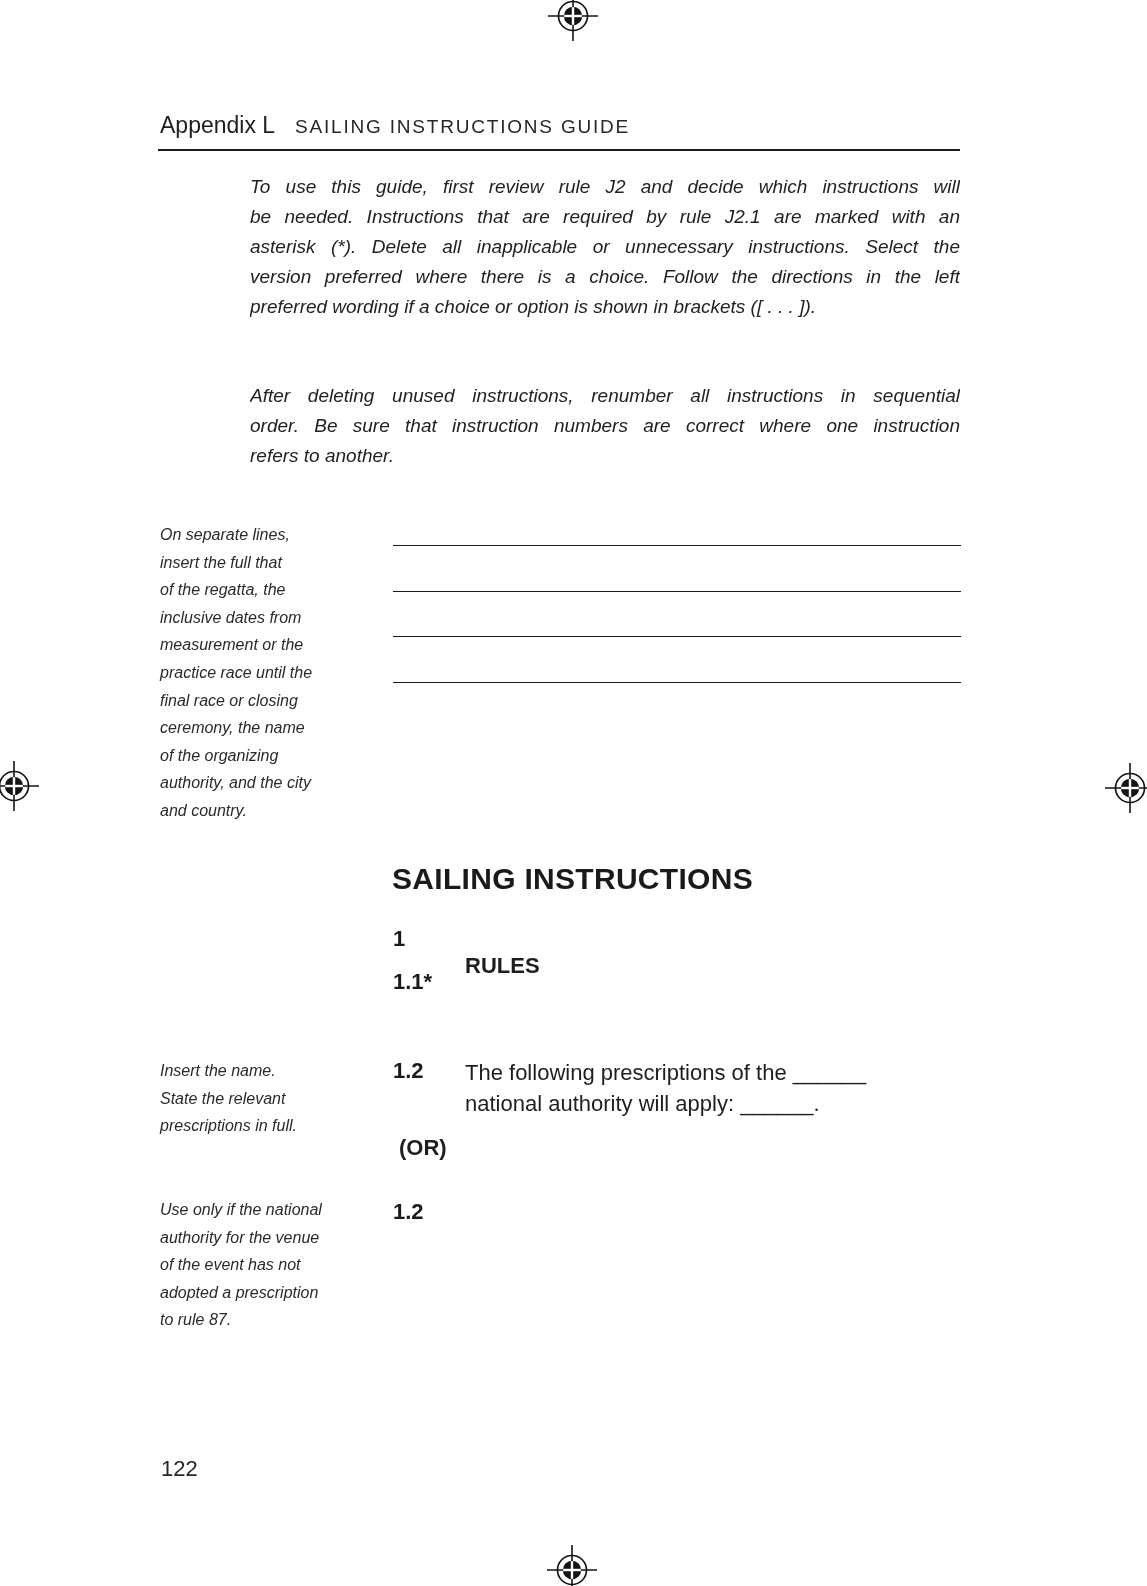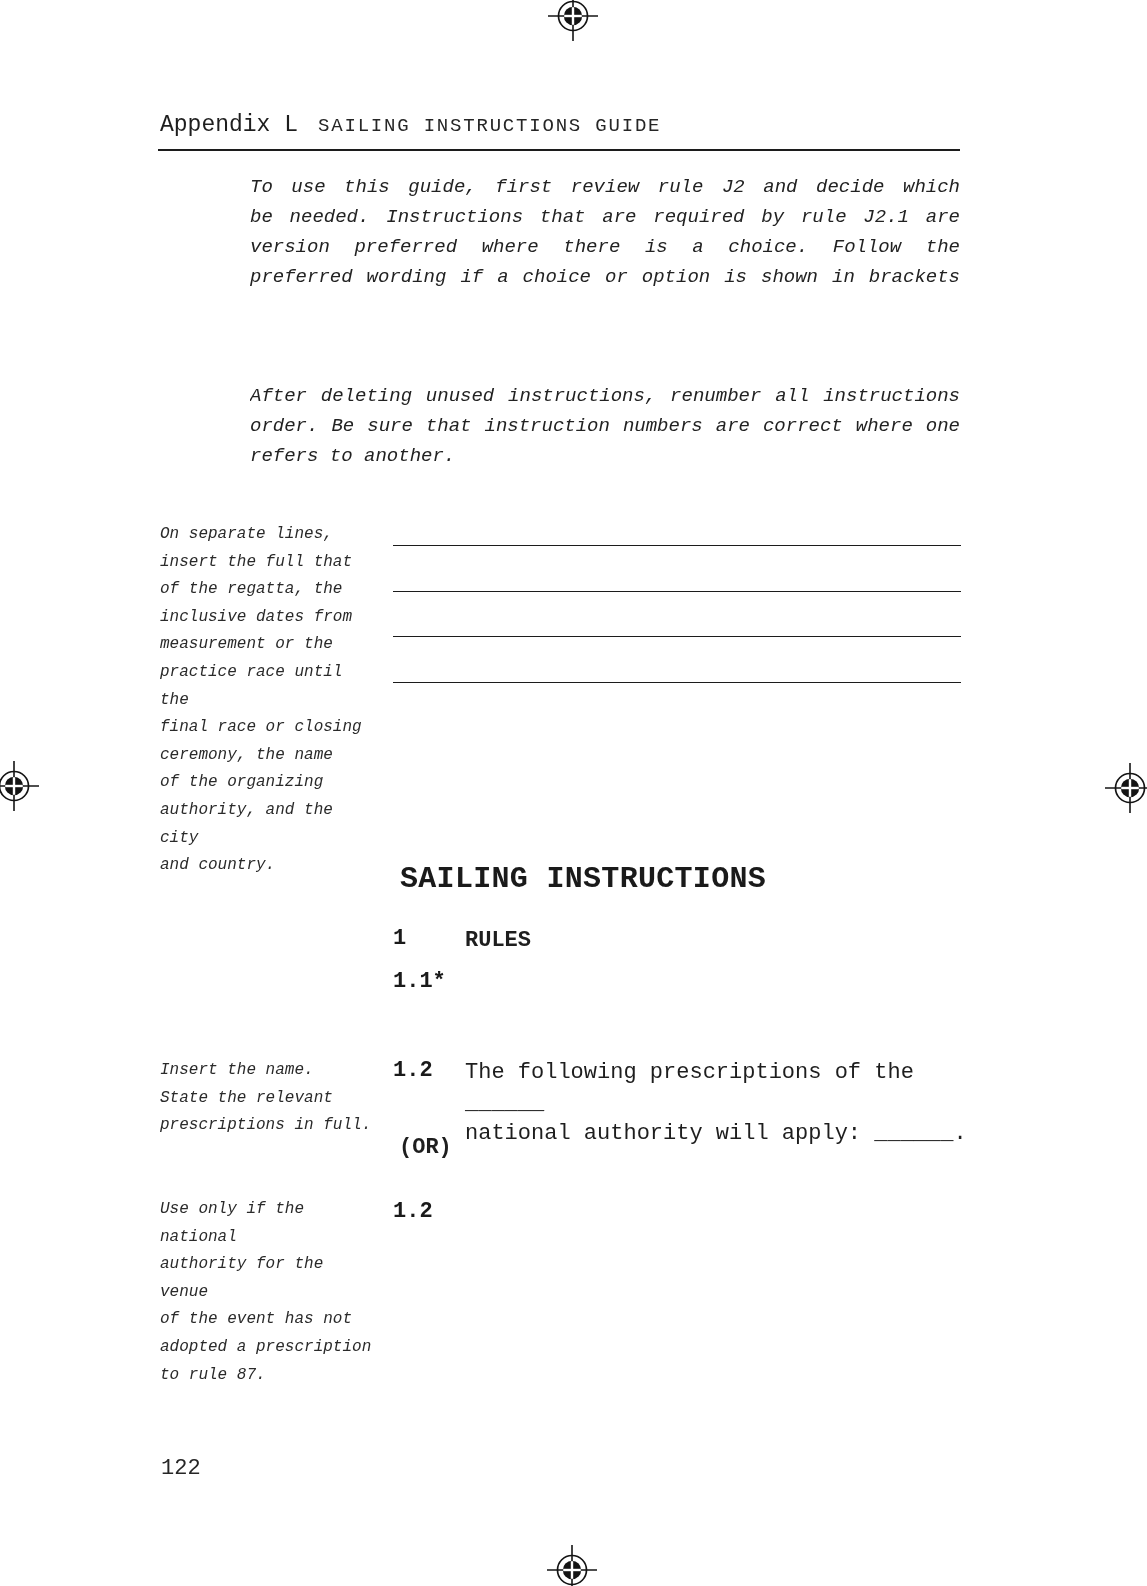--- a/index.html
+++ b/index.html
@@ -3,21 +3,21 @@
 <meta charset="utf-8">
 <style>
   * { margin: 0; padding: 0; box-sizing: border-box; }
   html, body { background: #ffffff; }
   .page {
     position: relative;
     width: 1147px;
     height: 1586px;
     background: #ffffff;
     overflow: hidden;
-    font-family: Liberation Mono, monospace;
+    font-family: Liberation Sans, sans-serif;
     color: #1e1e1e;
   }
   .abs { position: absolute; }
 
   
   .header { top: 112px; left: 160px; white-space: nowrap; }
   .header .appendix { font-size: 23px; }
   .header .guide-title { font-size: 19px; letter-spacing: 1.8px; margin-left: 20px; color: #262626; }
   .header-rule { top: 149px; left: 158px; width: 802px; border-top: 2px solid #1c1c1c; }
 
@@ -48,21 +48,20 @@
 
   
   .fill-line { left: 393px; width: 568px; border-top: 1.8px solid #1c1c1c; }
 
   
   .si-heading {
     left: 392px; top: 862px;
     font-size: 30px; font-weight: bold;
     letter-spacing: 0.3px; color: #1a1a1a;
     white-space: nowrap;
-    margin-left: 8px;
   }
   .item-num { left: 393px; font-size: 22px; font-weight: bold; color: #1a1a1a; }
   .item-text { left: 465px; width: 505px; font-size: 22px; line-height: 30.5px; color: #1e1e1e; }
   .bold { font-weight: bold; }
   .ital { font-style: italic; }
   .or-label { left: 392px; top: 1135px; font-size: 22px; font-weight: bold; margin-left: 7px; }
 
   .page-number { left: 161px; top: 1456px; font-size: 22px; color: #262626; }
 
   .regmark { width: 52px; height: 52px; }
@@ -106,20 +105,21 @@
   </svg>
 
   <div class="abs header">
     <span class="appendix">Appendix L</span><span class="guide-title">SAILING INSTRUCTIONS GUIDE</span>
   </div>
   <div class="abs header-rule"></div>
 
   <div class="abs para para1">
       <div class="line">To use this guide, first review rule J2 and decide which instructions will</div>
       <div class="line">be needed. Instructions that are required by rule J2.1 are marked with an</div>
+      <div class="line">asterisk (*). Delete all inapplicable or unnecessary instructions. Select the</div>
       <div class="line">version preferred where there is a choice. Follow the directions in the left</div>
       <div class="line">preferred wording if a choice or option is shown in brackets ([ . . . ]).</div>
     </div>
   <div class="abs para para2">
       <div class="line">After deleting unused instructions, renumber all instructions in sequential</div>
       <div class="line">order. Be sure that instruction numbers are correct where one instruction</div>
       <div class="line">refers to another.</div>
     </div>
 
   <div class="abs margin-note note1">
@@ -137,21 +137,21 @@
     </div>
 
   <div class="abs fill-line" style="top:545px;"></div>
   <div class="abs fill-line" style="top:591px;"></div>
   <div class="abs fill-line" style="top:636px;"></div>
   <div class="abs fill-line" style="top:682px;"></div>
 
   <div class="abs si-heading">SAILING INSTRUCTIONS</div>
 
   <div class="abs item-num" style="top:926px;">1</div>
-  <div class="abs item-text bold" style="top:926px;">RULES</div>
+  <div class="abs item-text bold" style="top:951px;">RULES</div>
 
   <div class="abs item-num" style="top:969px;">1.1*</div>
 
   <div class="abs margin-note note2">
       <div class="line">Insert the name.</div>
       <div class="line">State the relevant</div>
       <div class="line">prescriptions in full.</div>
     </div>
 
   <div class="abs item-num" style="top:1058px;">1.2</div>

